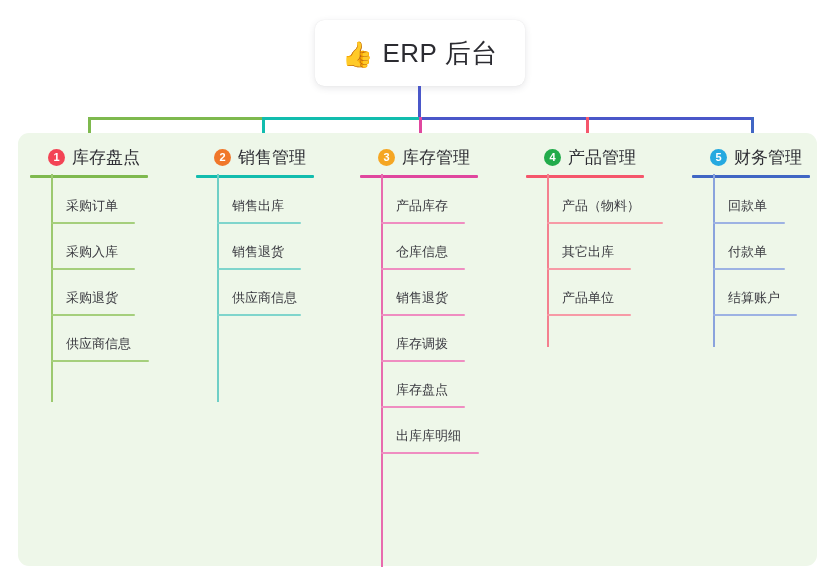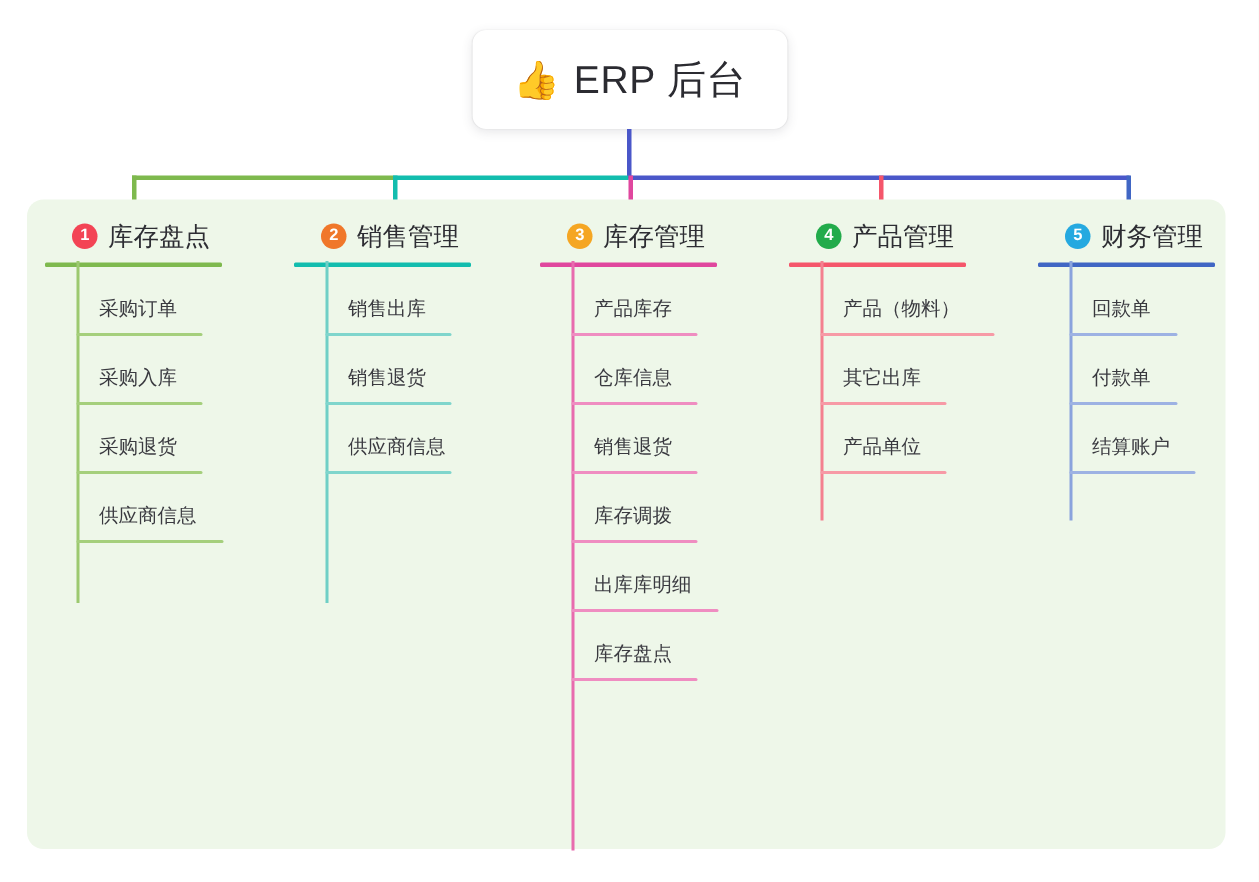--- a/index.html
+++ b/index.html
@@ -239,27 +239,27 @@
         </div>
         <div class="item">
           <span class="item-label">销售退货</span>
           <div class="item-rule" style="width: 84px; background: rgb(239, 141, 193);"></div>
         </div>
         <div class="item">
           <span class="item-label">库存调拨</span>
           <div class="item-rule" style="width: 84px; background: rgb(239, 141, 193);"></div>
         </div>
         <div class="item">
+          <span class="item-label">库存盘点</span>
+          <div class="item-rule" style="width: 84px; background: rgb(239, 141, 193);"></div>
+        </div>
+        <div class="item">
           <span class="item-label">出库库明细</span>
           <div class="item-rule" style="width: 98px; background: rgb(239, 141, 193);"></div>
         </div>
-        <div class="item">
-          <span class="item-label">库存盘点</span>
-          <div class="item-rule" style="width: 84px; background: rgb(239, 141, 193);"></div>
-        </div>
       </div>
     </div>
     <div class="col" style="left: 526px;">
       <div class="col-head">
         <span class="badge" style="background: rgb(34, 171, 75);">4</span>
         <span class="col-title">产品管理</span>
       </div>
       <div class="head-rule" style="width: 118px; background: rgb(245, 86, 107);"></div>
       <div class="spine" style="height: 173px; background: rgb(244, 128, 143);"></div>
       <div class="items">

